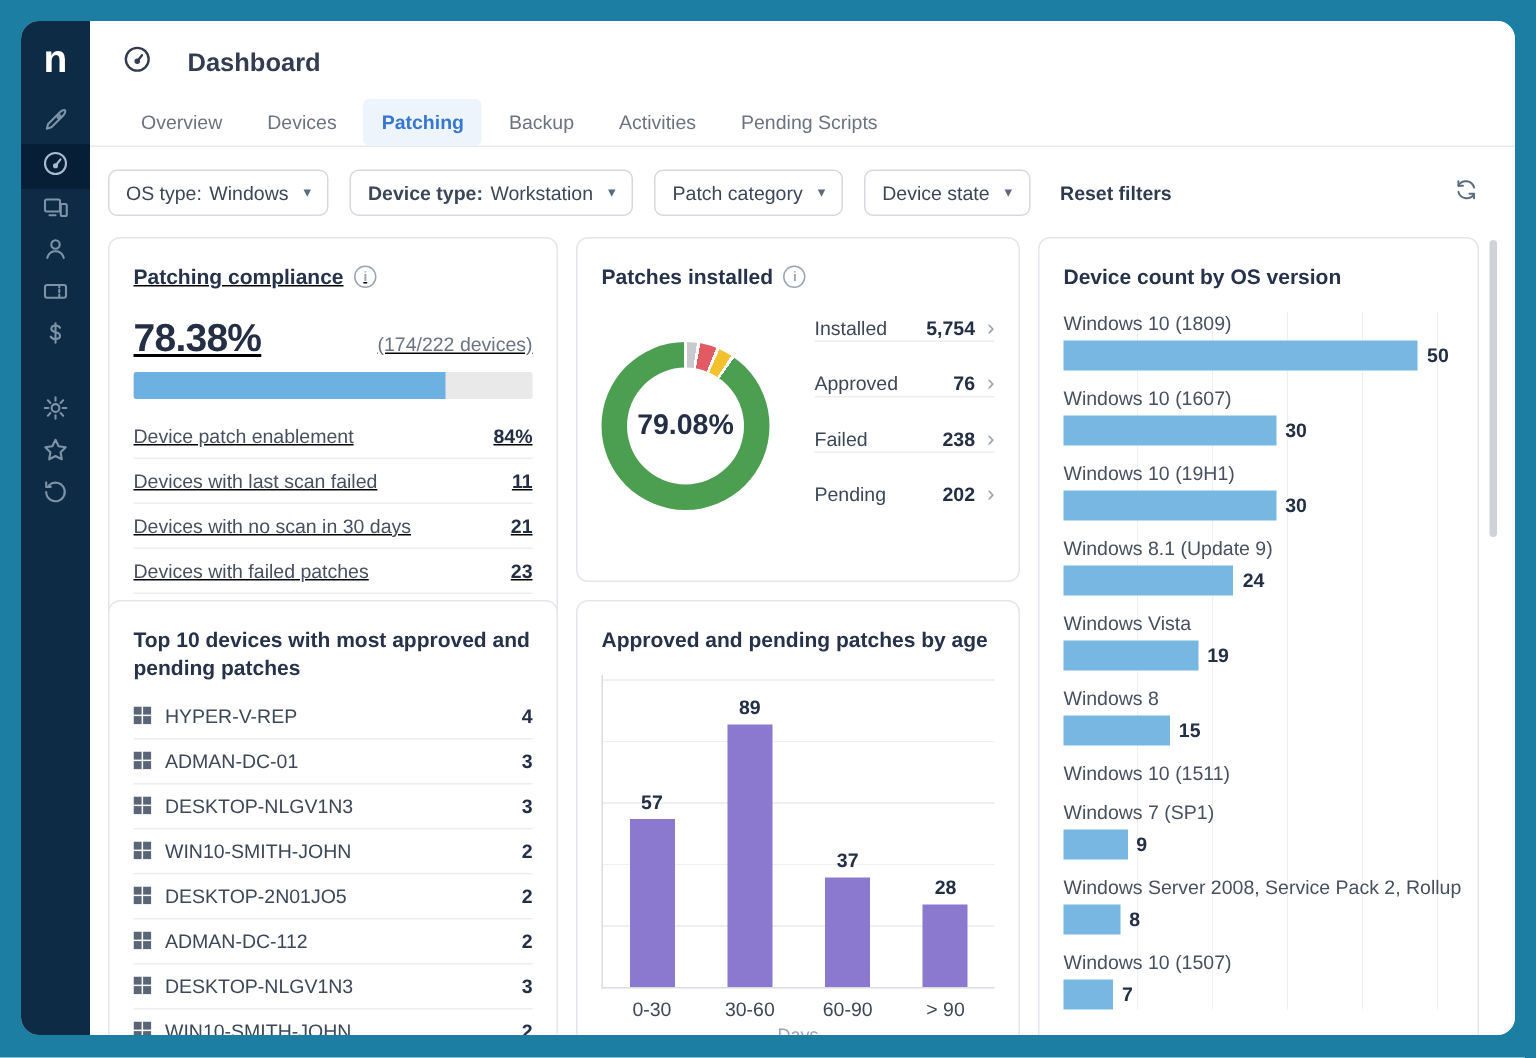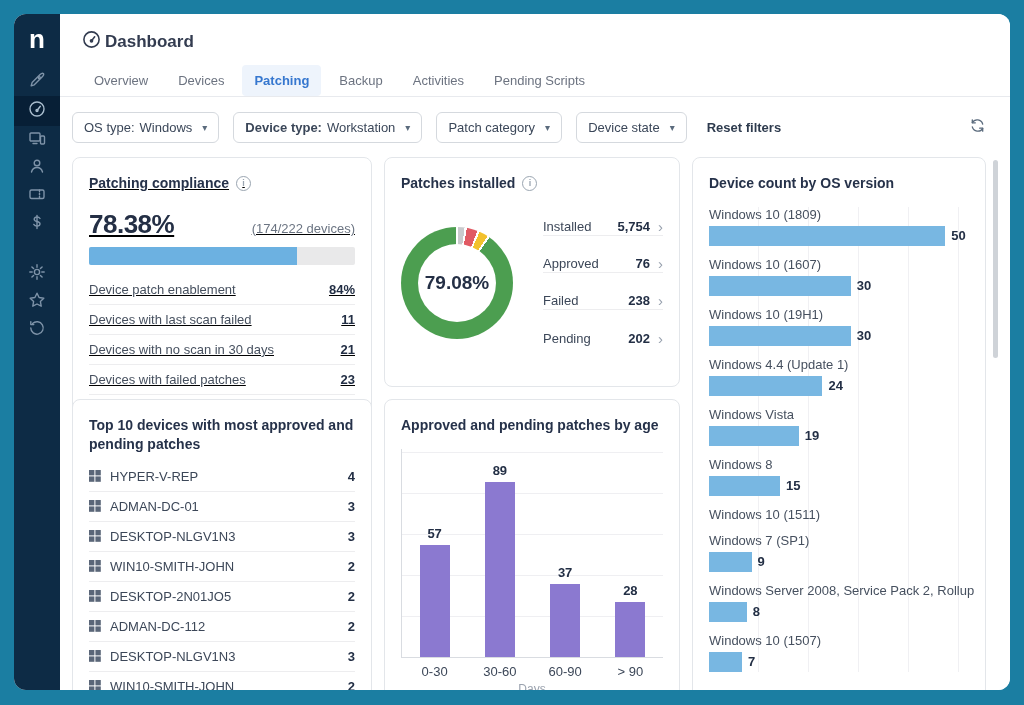--- a/index.html
+++ b/index.html
@@ -16,21 +16,21 @@
   
   .sidebar{width:46px;background:#0d2b45;flex:0 0 46px;display:flex;flex-direction:column;align-items:center;padding-top:12px;}
   .logo{color:#fff;font-size:26px;font-weight:bold;line-height:1;margin-bottom:16px;}
   .nav-item{width:46px;height:28px;display:flex;align-items:center;justify-content:center;color:#7e93a8;cursor:pointer;}
   .nav-item.active{background:#071f36;color:#a8bccd;height:30px;}
   .nav-item svg{width:18px;height:18px;}
   .nav-spacer{height:22px;}
   
   .content{flex:1;position:relative;background:#fff;overflow:hidden;}
   .header{padding:16px 22px 0 22px;}
-  .title-row{display:flex;align-items:center;gap:4px;color:#333c50;}
+  .title-row{display:flex;align-items:center;gap:24px;color:#333c50;}
   .title-row svg{width:19px;height:19px;color:#333c50;}
   .page-title{font-size:17px;font-weight:bold;color:#333c50;}
   .tabs{display:flex;gap:6px;margin-top:12px;align-items:flex-start;}
   .tab{padding:8px 12px;font-size:13px;color:#6c7380;border-radius:4px;cursor:pointer;}
   .tab.active{color:#3677cf;background:#eef4fc;font-weight:bold;}
   .divider{height:1px;background:#e8eaee;}
   
   .filters{display:flex;align-items:center;gap:14px;padding:15px 22px 14px 12px;position:relative;}
   .dd{border:1px solid #d5d9de;border-radius:6px;padding:7px 11px;font-size:13px;color:#3b4759;
       display:flex;align-items:center;gap:5px;background:#fff;cursor:pointer;}
@@ -59,21 +59,21 @@
   .stat-label{color:#46505f;}
   .stat-value{font-weight:bold;color:#232f45;}
   
   .c2{grid-column:2;grid-row:1;height:230px;}
   .donut-wrap{display:flex;margin-top:16px;align-items:center;}
   .donut{width:112px;height:112px;border-radius:50%;position:relative;flex:0 0 112px;}
   .donut::after{content:'';position:absolute;inset:17px;background:#fff;border-radius:50%;}
   .donut-center{position:absolute;inset:0;display:flex;align-items:center;justify-content:center;
                 font-size:19px;font-weight:bold;color:#242f45;z-index:2;}
   .legend{flex:1;margin-left:14px;}
-  .legend-row{display:flex;align-items:center;height:37px;cursor:pointer;}
+  .legend-row{display:flex;align-items:flex-start;height:37px;cursor:pointer;}
   .legend-bar{width:5px;border-radius:2.5px;margin:3px 0;flex:0 0 5px;}
   .legend-content{flex:1;display:flex;align-items:center;margin-left:11px;border-bottom:1px solid #ededef;font-size:13px;}
   .legend-row:last-child .legend-content{border-bottom:none;}
   .legend-label{flex:1;color:#3c4758;}
   .legend-value{font-weight:bold;color:#232f45;}
   .legend-chev{color:#98a1ae;font-size:15px;margin-left:8px;}
   
   .c3{grid-column:3;grid-row:1 / span 2;height:900px;}
   .os-plot{margin-top:14px;background-image:repeating-linear-gradient(90deg,transparent 0 49px,#f0f0f3 49px 50px);}
   .os-group{margin-bottom:11px;}
@@ -339,21 +339,21 @@
               </div>
           </div>
           <div class="os-group">
             <div class="os-label">Windows 10 (19H1)</div>
             <div class="os-bar-row">
                 <div class="hbar" style="width: 54.5455%; background: rgb(120, 183, 226);"></div>
                 <span class="os-value">30</span>
               </div>
           </div>
           <div class="os-group">
-            <div class="os-label">Windows 4.4 (Update 1)</div>
+            <div class="os-label">Windows 8.1 (Update 9)</div>
             <div class="os-bar-row">
                 <div class="hbar" style="width: 43.6364%; background: rgb(120, 183, 226);"></div>
                 <span class="os-value">24</span>
               </div>
           </div>
           <div class="os-group">
             <div class="os-label">Windows Vista</div>
             <div class="os-bar-row">
                 <div class="hbar" style="width: 34.5455%; background: rgb(120, 183, 226);"></div>
                 <span class="os-value">19</span>

